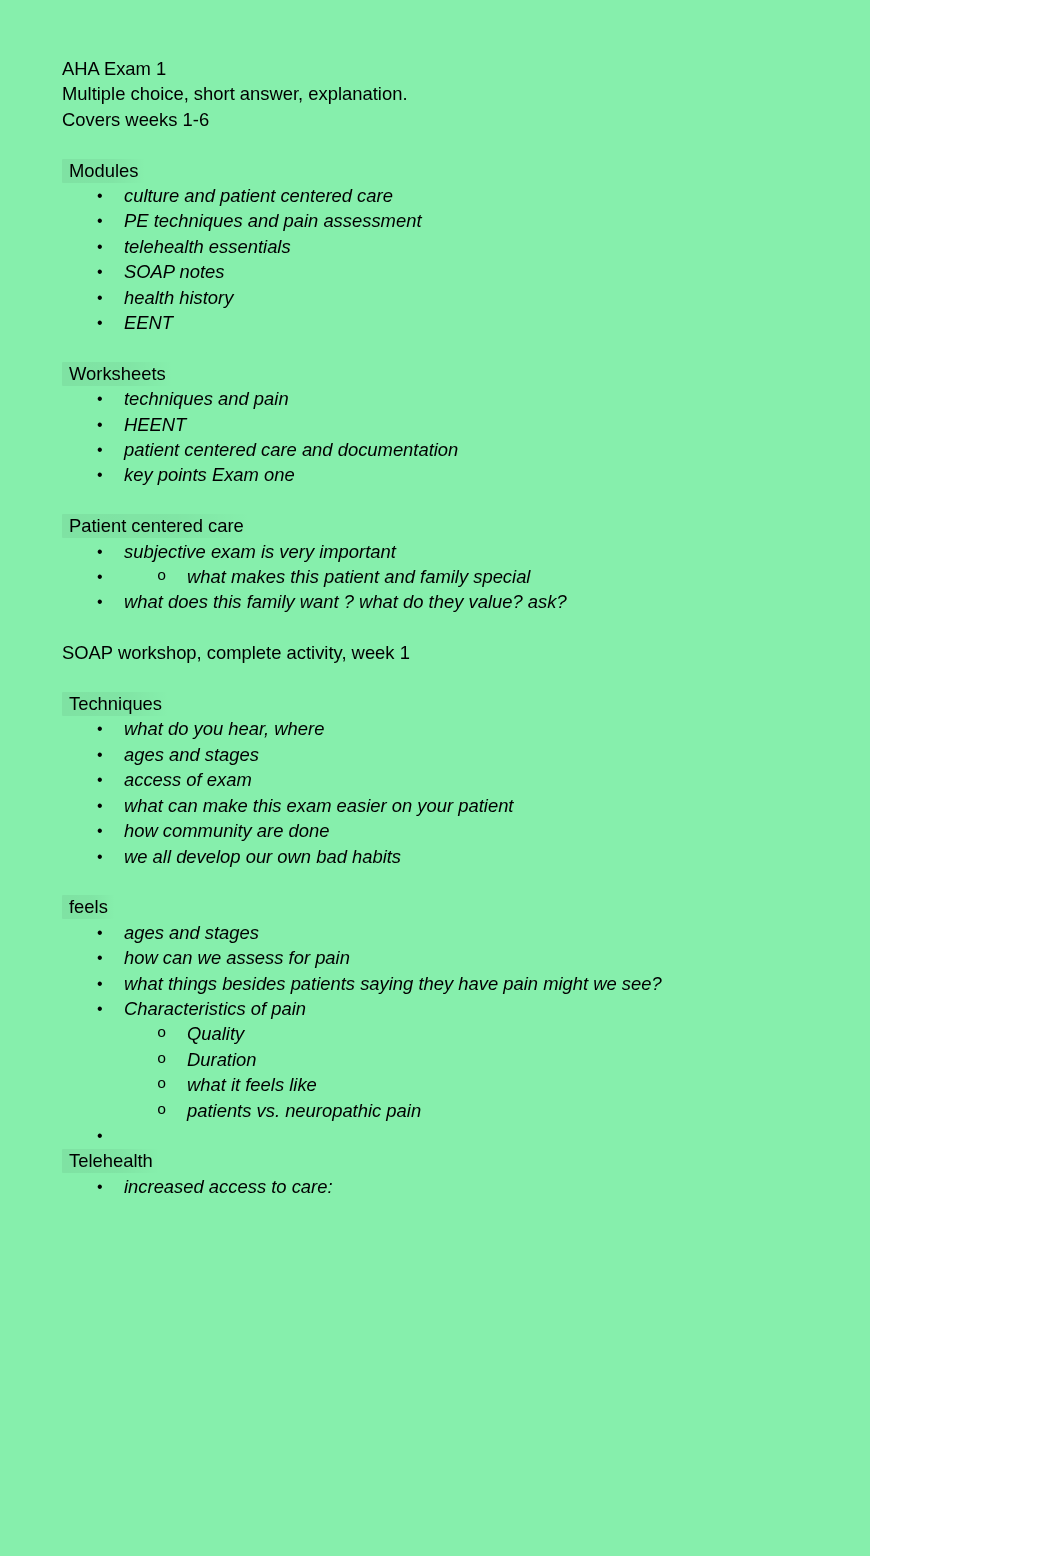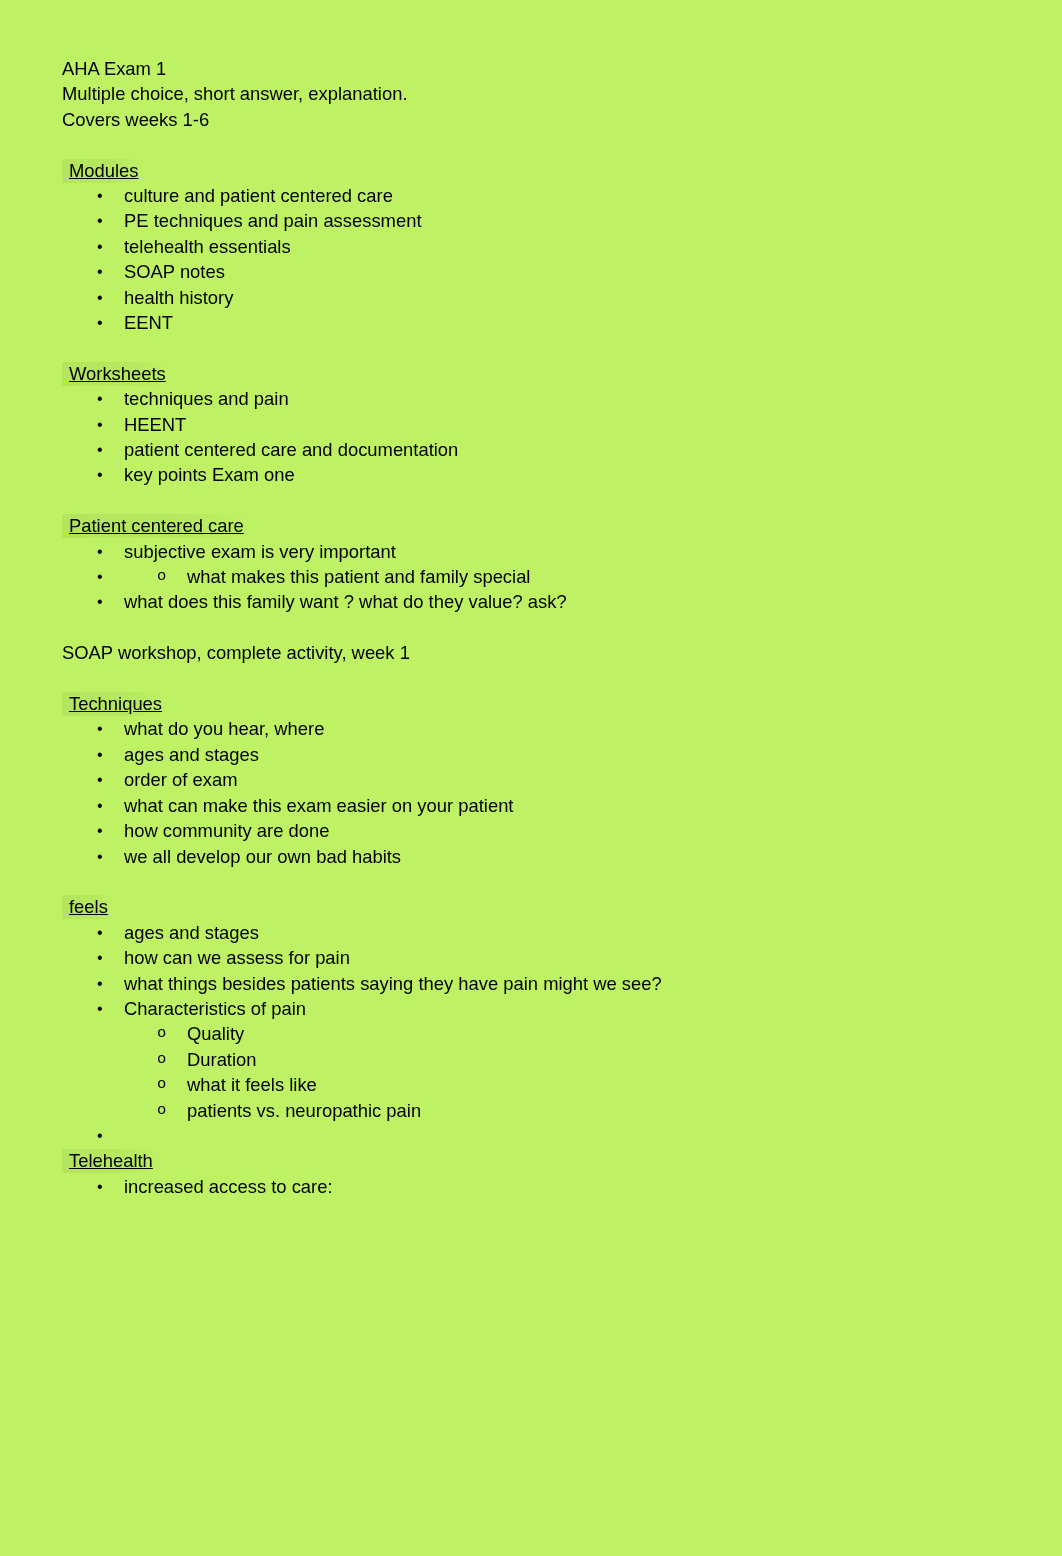--- a/index.html
+++ b/index.html
@@ -9,44 +9,43 @@
   }
   body {
     width: 1062px;
     height: 1556px;
     font-family: "Liberation Sans", "DejaVu Sans", sans-serif;
     color: #000000;
     -webkit-font-smoothing: antialiased;
   }
   .page {
     box-sizing: border-box;
-    width: 1062px;
+    width: 870px;
     min-height: 1556px;
     padding: 56px 60px 0 62px;
-    background: #bef264;
+    background: #86efac;
   }
   .doc-body {
     font-size: 18.4px;
     line-height: 25.4px;
   }
   
   .line {
     margin: 0;
     padding: 0;
     white-space: pre-wrap;
   }
   
   .heading > span {
     background: linear-gradient(to right,
                 rgba(0,0,0,0.055) 0%,
                 rgba(0,0,0,0.045) 60%,
                 rgba(0,0,0,0.0) 100%);
     padding: 1px 7px 2px 7px;
     border-radius: 1px;
-    text-decoration: underline;
   }
   .spacer {
     height: 25.4px;
   }
   ul.lvl1 {
     list-style: none;
     margin: 0;
     padding: 0;
   }
   ul.lvl1 > li.item {
@@ -78,20 +77,21 @@
     position: absolute;
     left: 95px;
     top: 0;
     width: 16px;
     line-height: 25.4px;
     font-family: "Liberation Mono", "DejaVu Sans Mono", monospace;
     font-size: 15.5px;
   }
   .txt {
     white-space: pre-wrap;
+    font-style: italic;
   }
 </style>
 </head>
 <body>
 
 <div class="page">
   <div class="doc-body">
 
     <div>
       <p class="line">AHA Exam 1</p>
@@ -196,21 +196,21 @@
         <li class="item">
           <span class="bullet">•</span>
           <span class="txt">what do you hear, where</span>
         </li>
         <li class="item">
           <span class="bullet">•</span>
           <span class="txt">ages and stages</span>
         </li>
         <li class="item">
           <span class="bullet">•</span>
-          <span class="txt">order of exam</span>
+          <span class="txt">access of exam</span>
         </li>
         <li class="item">
           <span class="bullet">•</span>
           <span class="txt">what can make this exam easier on your patient</span>
         </li>
         <li class="item">
           <span class="bullet">•</span>
           <span class="txt">how community are done</span>
         </li>
         <li class="item">

